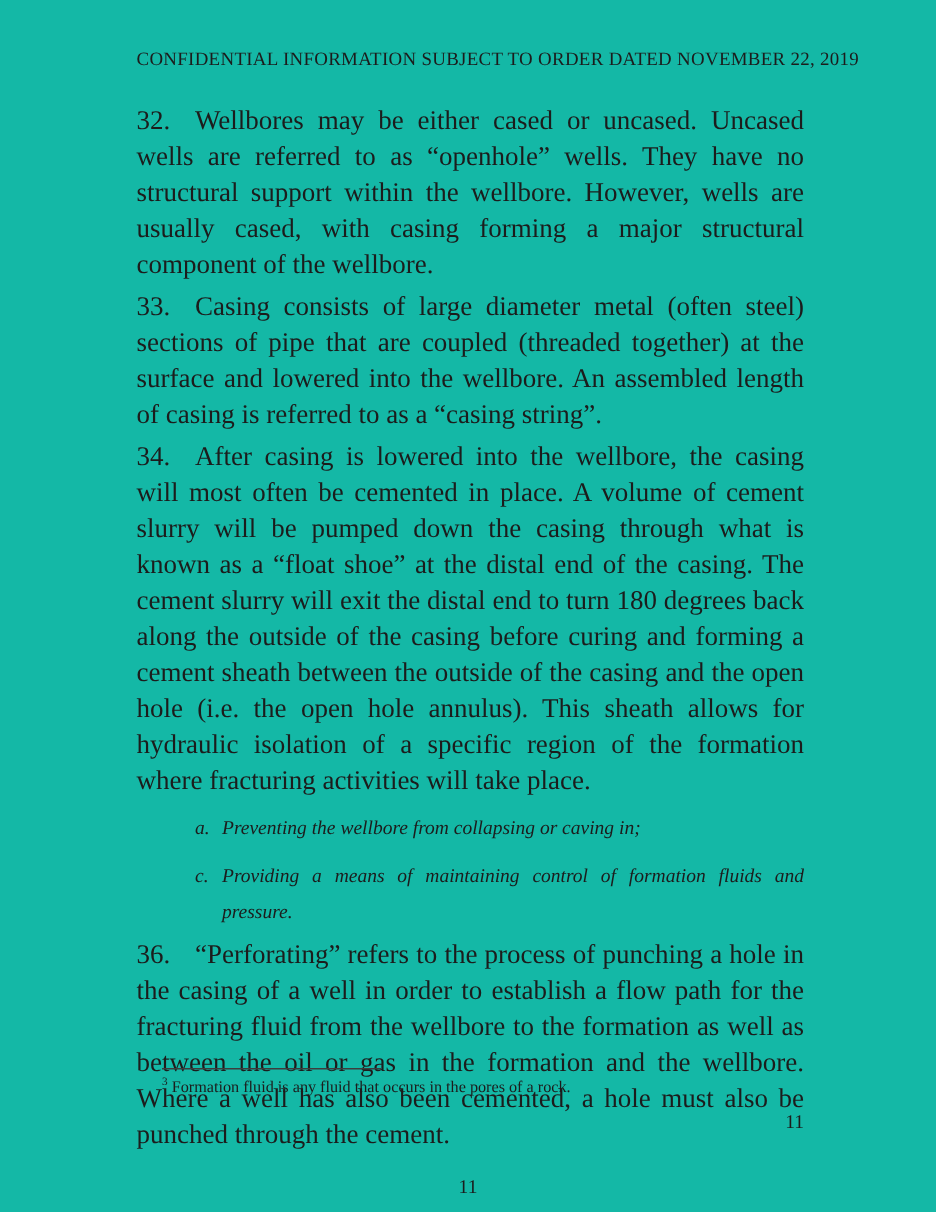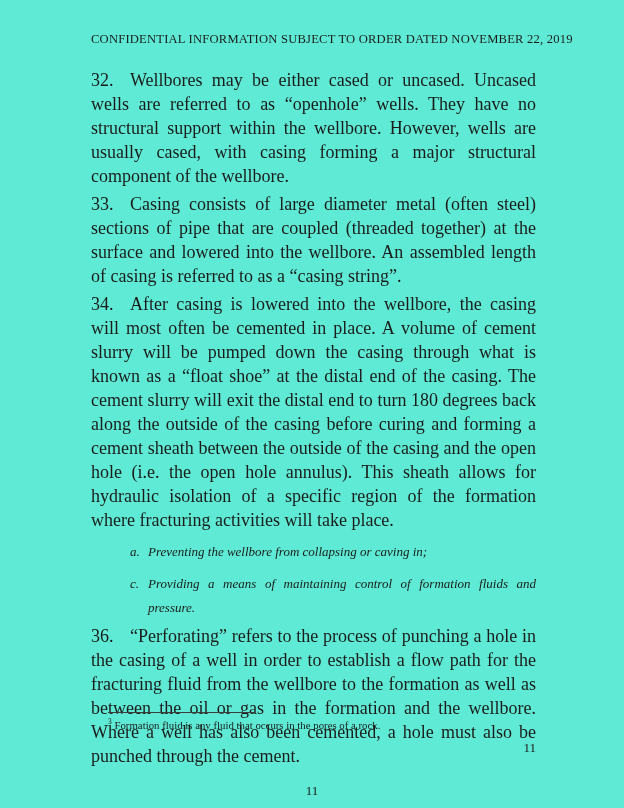--- a/index.html
+++ b/index.html
@@ -8,21 +8,21 @@
     background: #ffffff;
     font-family: "Liberation Serif", "DejaVu Serif", serif;
     color: #1c1c1c;
     overflow: hidden;
   }
   .page {
     position: relative;
     width: 624px; height: 808px;
     box-sizing: border-box;
     padding: 30px 88px 0 91px;
-    background: #5eead4;
+    background: #14b8a6;
   }
   .header {
     text-align: center;
     font-size: 12.6px;
     line-height: 18px;
     letter-spacing: 0.2px;
     margin-bottom: 20px;
     white-space: nowrap;
   }
   .para {

